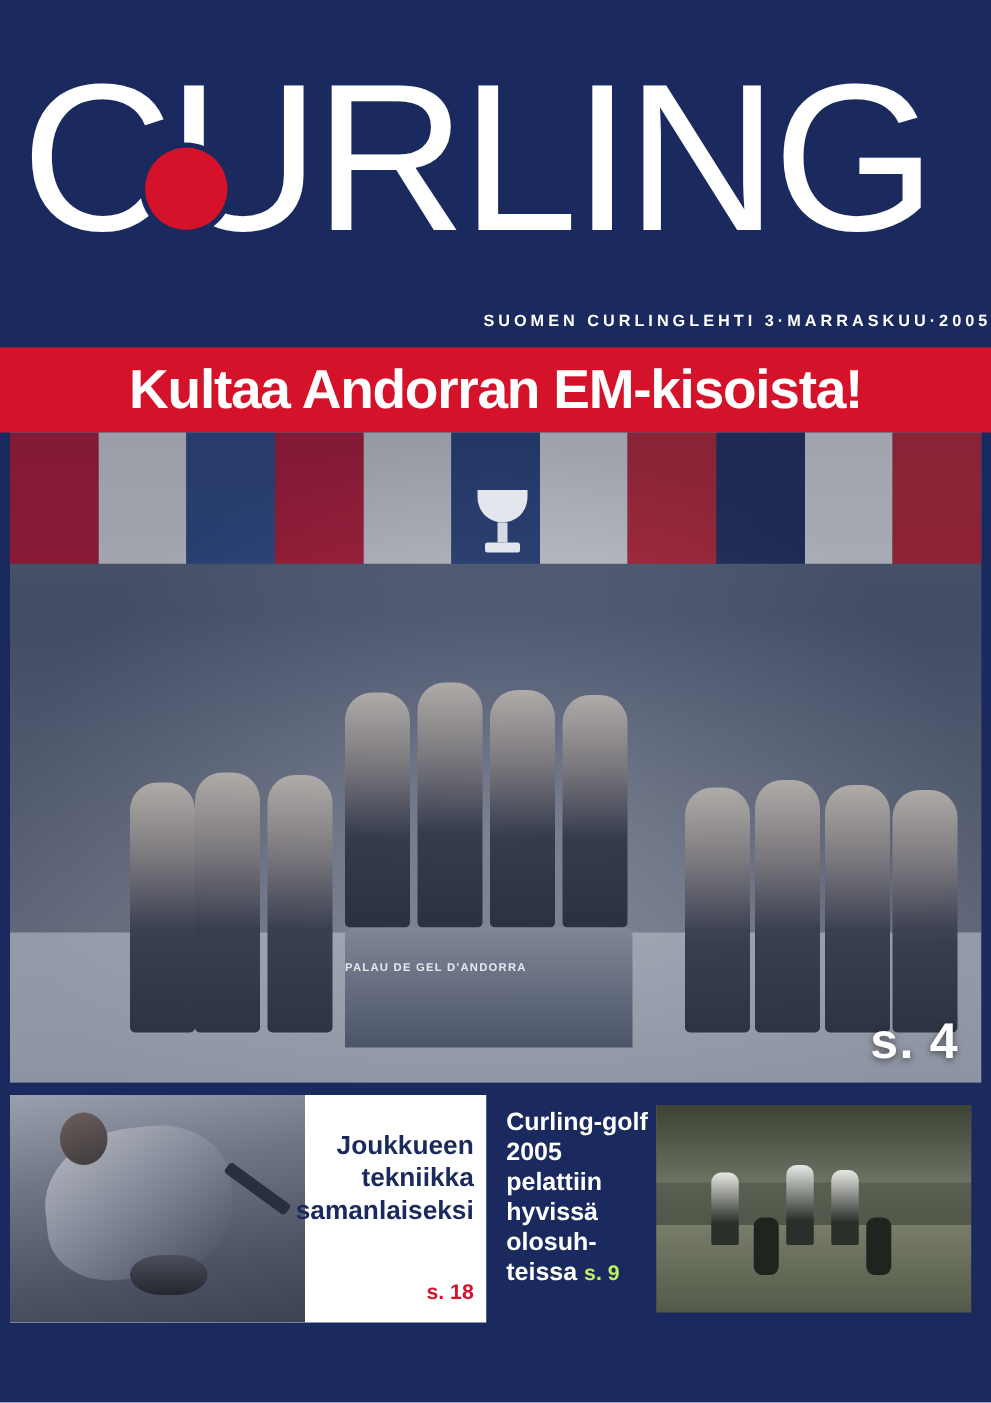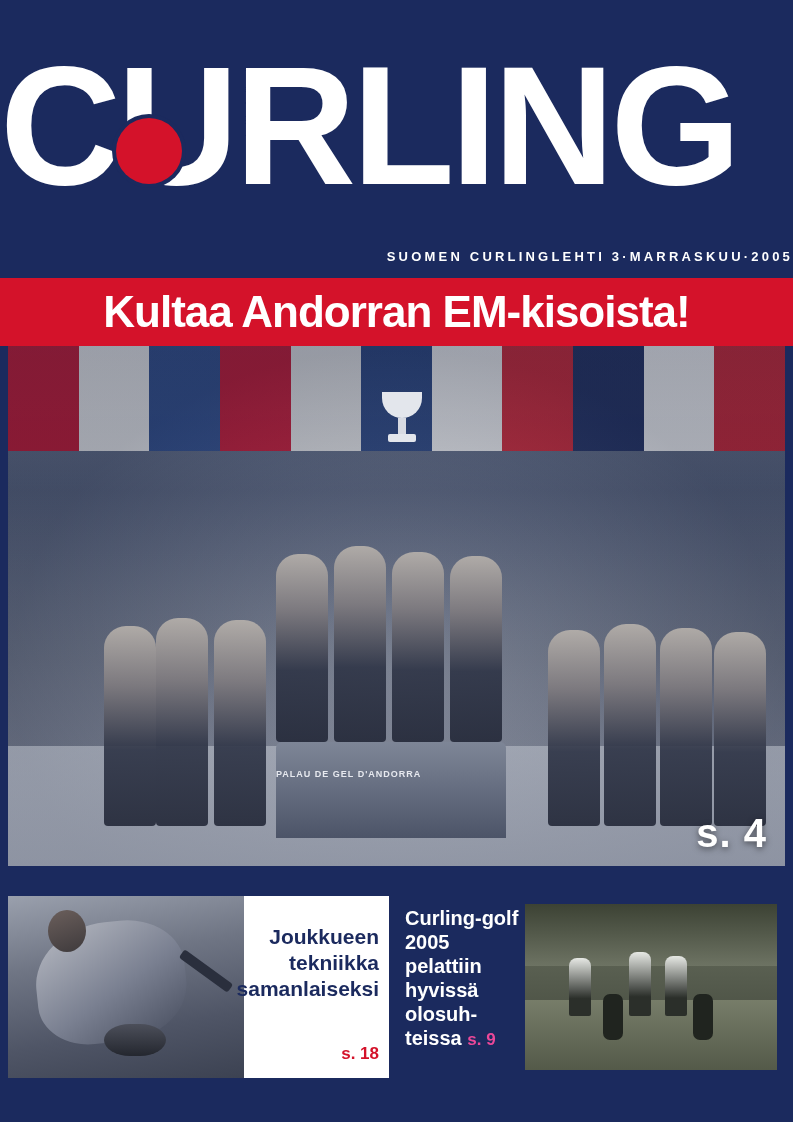--- a/index.html
+++ b/index.html
@@ -23,26 +23,27 @@
     top: 0; left: 0;
     width: 793px; height: 278px;
     background: #1b2a5e;
   }
   .masthead-title {
     position: absolute;
     top: 42px; left: 0;
     width: 724px;
     text-align: center;
     font-family: "Liberation Sans", sans-serif;
-    font-weight: bold;
+    font-weight: normal;
     font-size: 168px;
     line-height: 168px;
     letter-spacing: -4px;
     color: #ffffff;
     white-space: nowrap;
+    padding-left: 17px;
   }
   .masthead-stone {
     position: absolute;
     top: 118px; left: 116px;
     width: 66px; height: 66px;
     border-radius: 50%;
     background: #d4122a;
     box-shadow: 0 0 0 4px #1b2a5e;
   }
   .masthead-sub {
@@ -151,21 +152,21 @@
     font-size: 40px;
     font-weight: bold;
     letter-spacing: 1px;
     text-shadow: 0 2px 6px rgba(0,0,0,.5);
     margin-left: 36px;
   }
 
   
   .teasers {
     position: absolute;
-    top: 896px; left: 8px;
+    top: 876px; left: 8px;
     width: 777px; height: 182px;
     display: flex;
     gap: 6px;
   }
   .teaser {
     position: relative;
     height: 182px;
     background: #ffffff;
     overflow: hidden;
   }
@@ -225,21 +226,21 @@
   .teaser-b-text {
     position: absolute;
     left: 10px; top: 10px;
     width: 116px;
     color: #ffffff;
     font-size: 20px;
     font-weight: bold;
     line-height: 24px;
   }
   .teaser-b-page {
-    color: #ec4899;
+    color: #bef264;
     font-size: 17px;
     font-weight: bold;
   }
   .teaser-b .photo {
     position: absolute;
     right: 8px; top: 8px;
     width: 252px; height: 166px;
     background: linear-gradient(180deg,#6a7060 0%, #565c4e 45%, #3f4438 100%);
     overflow: hidden;
   }

